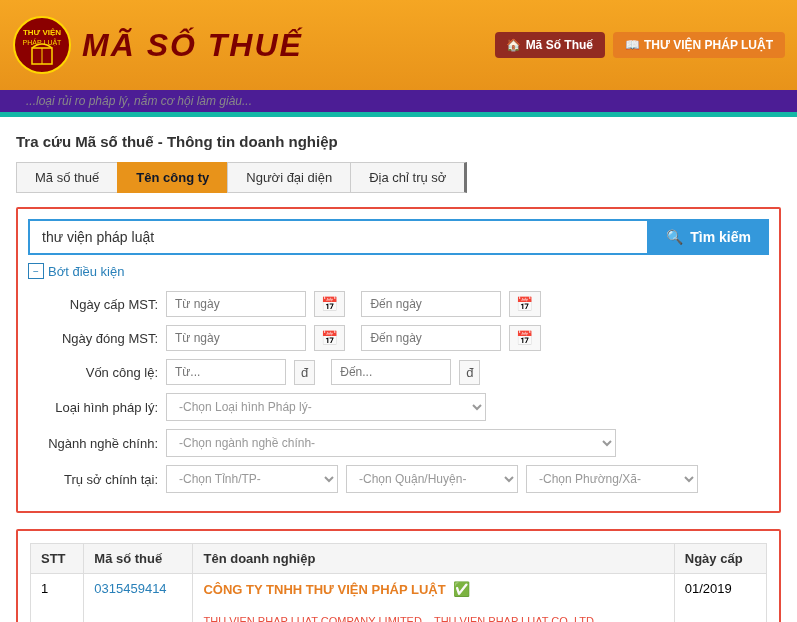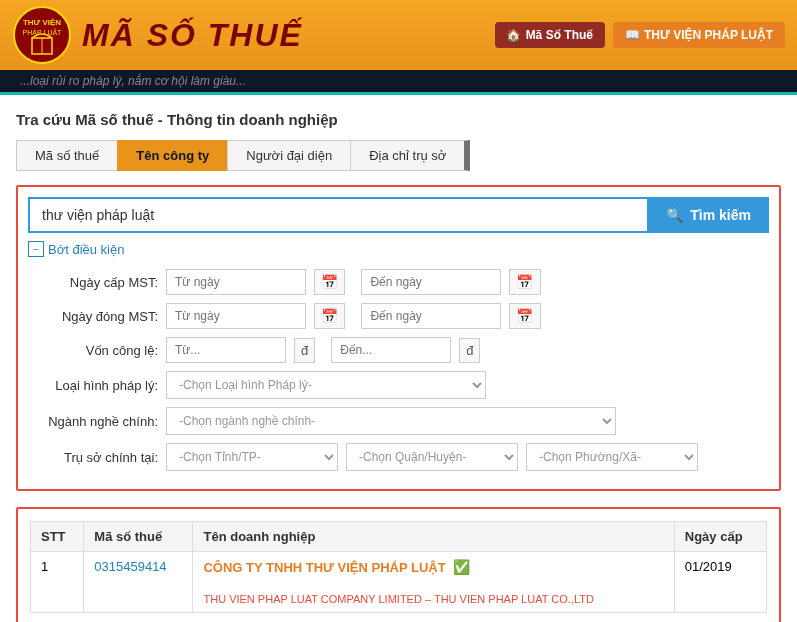--- a/index.html
+++ b/index.html
@@ -4,21 +4,21 @@
   <style>
     * { box-sizing: border-box; margin: 0; padding: 0; }
     body { font-family: Arial, sans-serif; font-size: 13px; background: #f0f0f0; width: 797px; }
 
     
     .header {
       background: linear-gradient(to bottom, #f5a623, #e8931a);
       display: flex;
       align-items: center;
       padding: 6px 12px;
-      height: 70px;
+      height: 90px;
     }
     .header-logo {
       width: 60px;
       height: 60px;
       margin-right: 10px;
       flex-shrink: 0;
     }
     .header-title {
       color: #7b0000;
       font-size: 32px;
@@ -47,26 +47,26 @@
     }
     .header-nav-item.active {
       background: #922b21;
     }
     .header-nav-item.orange {
       background: #e67e22;
     }
 
     
     .subtitle-bar {
-      background: #0f172a;
-      padding: 4px 20px;
+      background: #4c1d95;
+      padding: 4px 26px;
       font-style: italic;
       color: #888;
       font-size: 12px;
-      border-bottom: 3px solid #14b8a6;
+      border-bottom: 5px solid #14b8a6;
     }
 
     .page-title {
       font-size: 15px;
       font-weight: bold;
       color: #333;
       margin-bottom: 12px;
     }
 
     
@@ -78,21 +78,21 @@
     }
     .tab {
       padding: 7px 18px;
       border: 1px solid #ccc;
       background: #f5f5f5;
       cursor: pointer;
       font-size: 13px;
       color: #333;
       border-right: none;
     }
-    .tab:last-child { border-right: 6px solid #737373; }
+    .tab:last-child { border-right: 3px solid #737373; }
     .tab.active {
       background: #e8931a;
       color: #0f172a;
       font-weight: bold;
       border-color: #e8931a;
     }
 
     
     .search-area {
       border: 2px solid #e74c3c;

